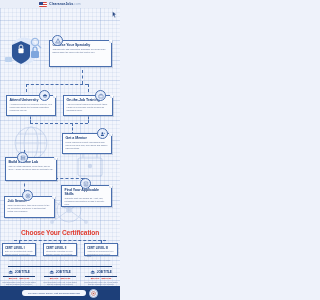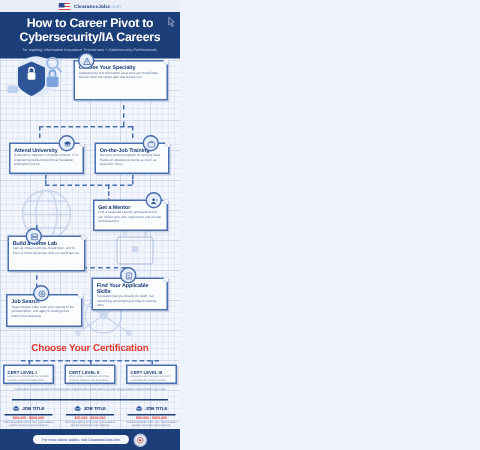--- a/index.html
+++ b/index.html
@@ -143,27 +143,20 @@
   </svg>
 
   <div class="logobar">
     <span class="flag">
       <span class="stripes"></span>
         <span class="canton"></span>
     </span>
     <span class="logotxt"><span>ClearanceJobs</span><span class="lt">.com</span></span>
   </div>
 
-  <div class="header">
-    <div class="ttl">
-      <div>How to Career Pivot to</div>
-      <div>Cybersecurity/IA Careers</div>
-    </div>
-    <div class="sub">for aspiring Information Assurance Technicians + Cybersecurity Professionals</div>
-  </div>
   <svg class="cursor" viewBox="0 0 10 14">
     <path d="M1 1l7.5 6.2-3.4.5L7 12.7l-1.6.8L3.6 9.2 1 11.4z" fill="#2a4a85" stroke="#ffffff" stroke-width=".6"></path>
   </svg>
 
   <svg class="hero" viewBox="0 0 44 30">
     <circle cx="21" cy="15" r="13.5" fill="#dfe9fa"></circle>
     <path d="M9 20V9l9-4 9 4v11c0 4-9 8-9 8s-9-4-9-8z" fill="#2d5597"></path>
     <rect x="15.4" y="12.2" width="5.2" height="5" rx="1" fill="#ffffff"></rect>
     <path d="M16.2 12.2v-1.4a1.8 1.8 0 0 1 3.6 0v1.4" fill="none" stroke="#ffffff" stroke-width=".9"></path>
     <rect x="28" y="15" width="8" height="7" rx="1.2" fill="#7ea6dd"></rect>

